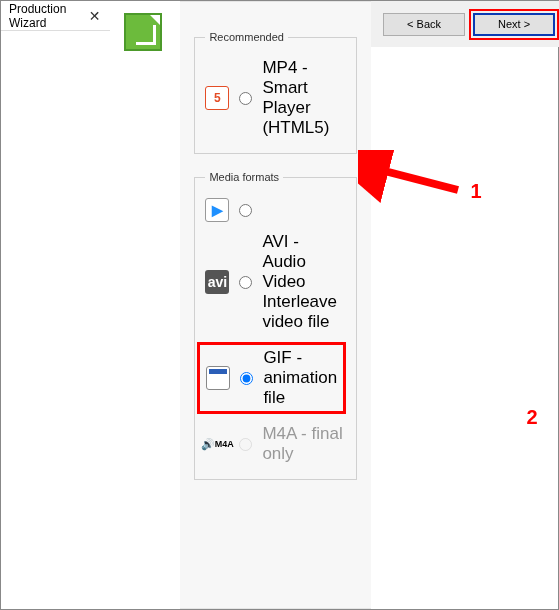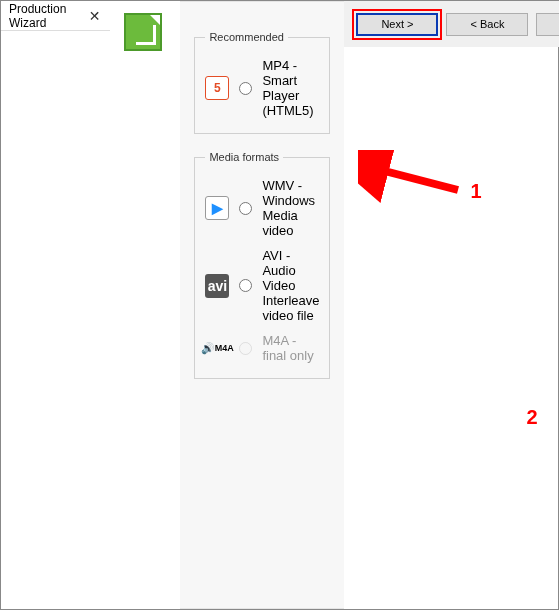--- a/index.html
+++ b/index.html
@@ -107,21 +107,21 @@
   }
   .ic-html5 { color:#e44d26; border:1px solid #e44d26; background:#fff; font-size:12px; }
   .ic-wmv { background:#fff; border:1px solid #999; color:#1e90ff; font-size:14px;}
   .ic-avi { background:#555; color:#fff; font-size:14px; }
   .ic-gif { background:#fff; border:1px solid #888; position:relative; }
   .ic-gif::after { content:""; position:absolute; top:2px; left:2px; right:2px; height:5px; background:#2b5fb8; }
   .ic-m4a { color:#000; font-size:9px; font-weight:bold; line-height:1; text-align:center;}
   .m4a-speaker { font-size:11px; }
 
   .opt-row input[type=radio] { margin:0; }
-  .opt-row label { font-size: 13px; cursor: default; }
+  .opt-row label { font-size: 17px; cursor: default; }
   .disabled { color: #999; }
   .disabled input[type=radio] { opacity:0.6; }
 
   .gif-highlight {
     border: 3px solid #ff0000;
     padding: 3px 6px;
     margin-left: -8px;
     display: inline-flex;
     align-items: center;
     gap: 10px;
@@ -196,29 +196,35 @@
         <label>MP4 - Smart Player (HTML5)</label>
       </div>
     </fieldset>
 
     <fieldset>
       <legend>Media formats</legend>
 
       <div class="opt-row">
         <div class="opt-icon ic-wmv">▶</div>
         <input type="radio" name="fmt" style="">
-        <label>WMV - Windows Media video</label>
       </div>
 
       <div class="opt-row">
         <div class="opt-icon ic-avi">avi</div>
         <input type="radio" name="fmt" style="">
         <label>AVI - Audio Video Interleave video file</label>
       </div>
 
+      <div class="opt-row">
+        <span class="gif-highlight">
+          <div class="opt-icon ic-gif"></div>
+          <input type="radio" name="fmt" checked="" style="">
+          <label>GIF - animation file</label>
+        </span>
+      </div>
 
       <div class="opt-row disabled">
         <div class="opt-icon ic-m4a">
           <div class="m4a-speaker">🔊</div>
           <div>M4A</div>
         </div>
         <input type="radio" name="fmt" disabled="" style="">
         <label>M4A - final only</label>
       </div>
     </fieldset>
@@ -239,18 +245,18 @@
           <polygon points="0 0, 8 4, 0 8" fill="#ff0000"></polygon>
         </marker>
       </defs>
       <line x1="15" y1="10" x2="48" y2="80" stroke="#ff0000" stroke-width="8" marker-end="url(#ah2)"></line>
     </svg>
     <div class="ann-num" style="left:346px; top:404px;">2</div>
 
   </div>
 
   <div class="footer">
+    <div class="btn">&lt; Back</div>
     <div class="btn btn-primary">Next &gt;</div>
-    <div class="btn">&lt; Back</div>
     <div class="btn">Cancel</div>
   </div>
 
 </div>
 
 </body></html>

